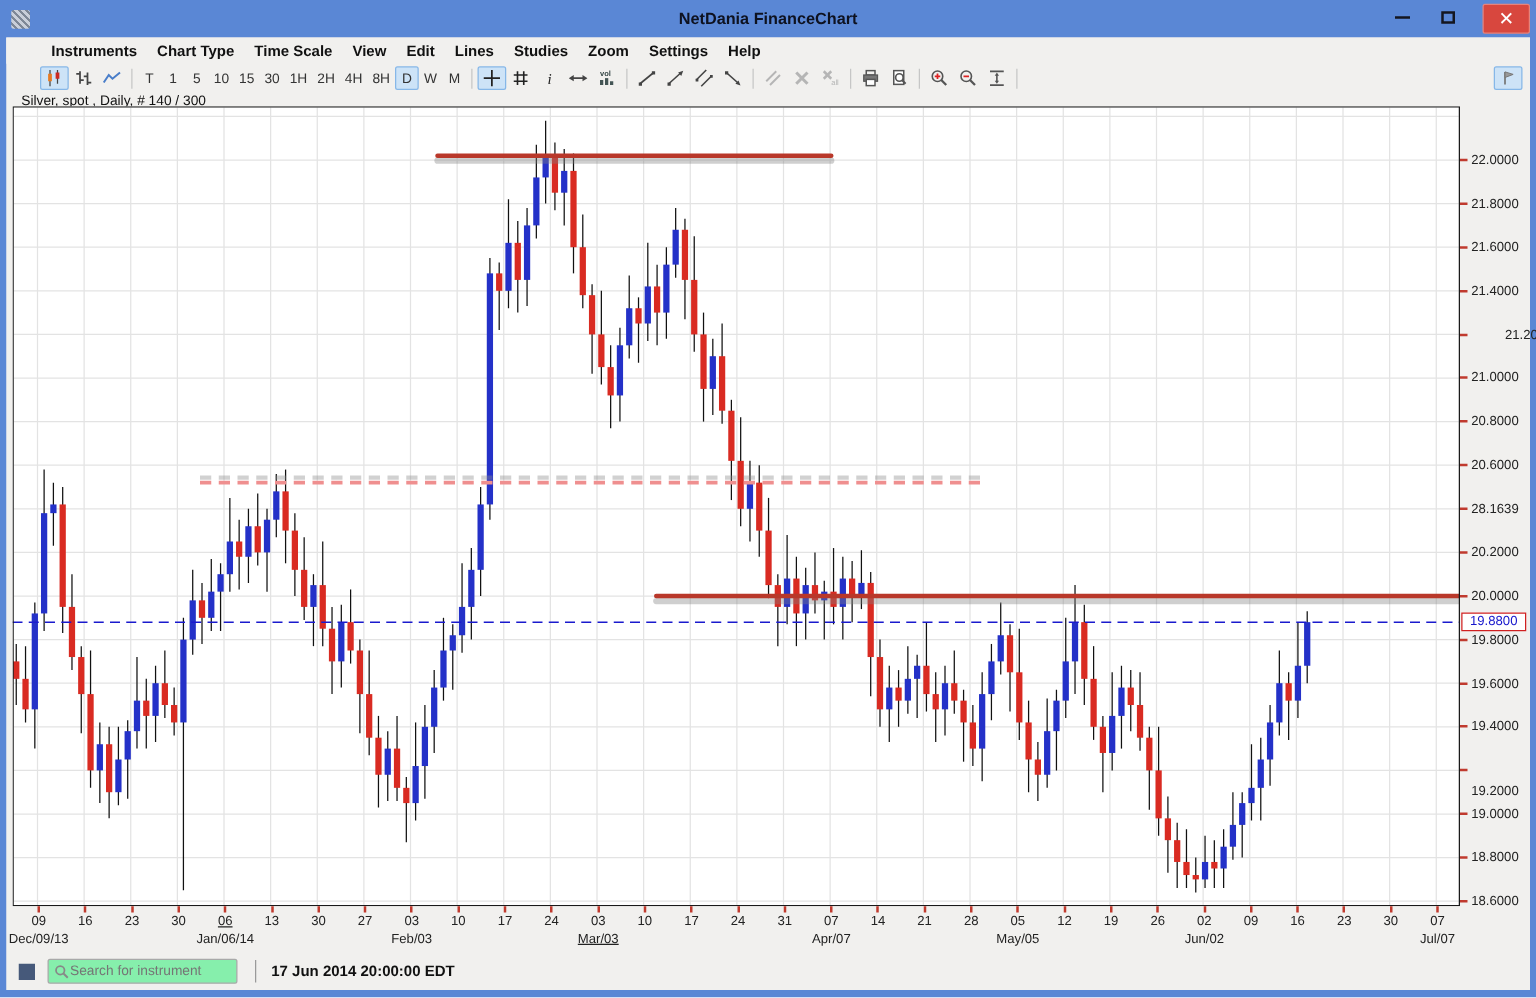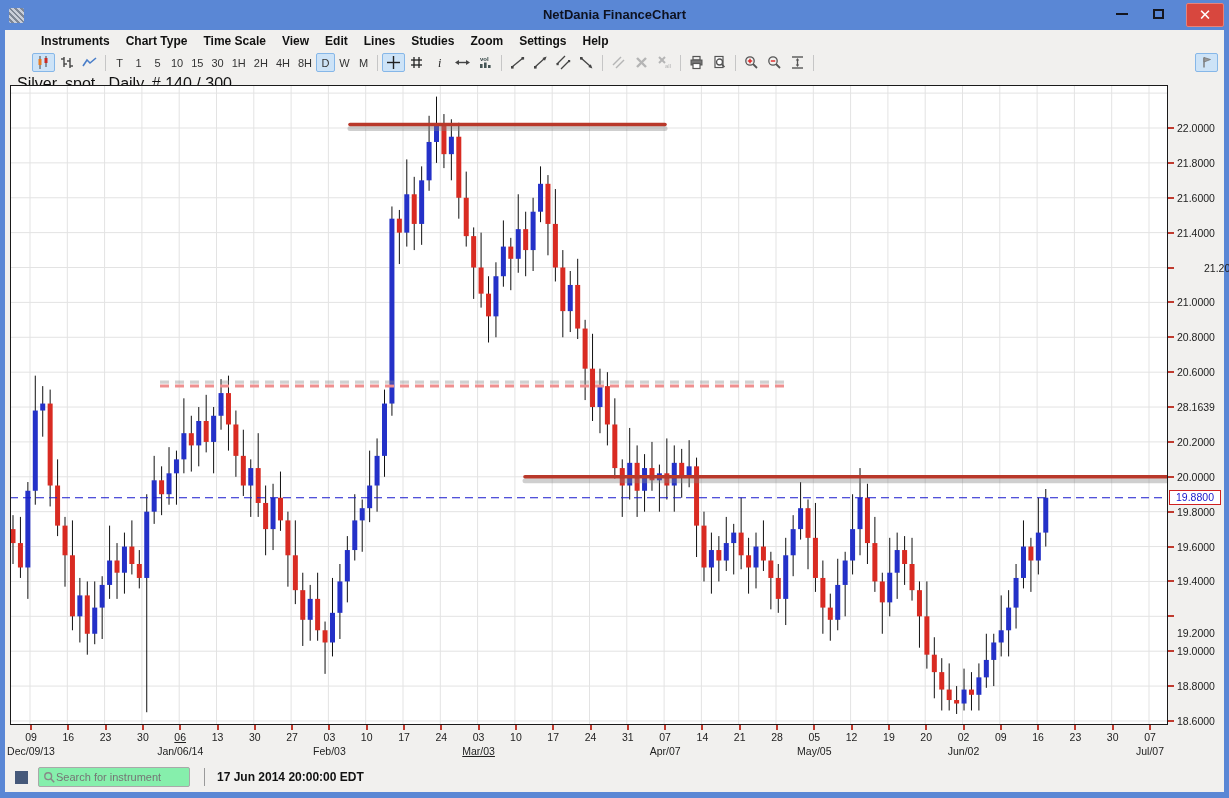--- a/index.html
+++ b/index.html
@@ -31,21 +31,21 @@
 
   .toolbar { position:absolute; left:0; top:21px; width:100%; height:23px; display:flex; align-items:center; padding-left:27px; }
   .tb { height:19px; min-width:19px; display:flex; align-items:center; justify-content:center;
     border:1px solid transparent; border-radius:2px; color:#333; font-size:11px; padding:0 3px; }
   .tb.sel { background:#cde3f7; border-color:#86b7e8; }
   .tb.dis { color:#b5b5b5; }
   .tbsep { width:1px; height:16px; background:#c6c6c6; margin:0 4px; }
   .tb-pin { position:absolute; right:6px; top:2px; }
   svg.ic { display:block; }
 
-  .instr-label { position:absolute; left:12px; top:45px; font-size:16px; color:#111; }
+  .instr-label { position:absolute; left:12px; top:45px; font-size:11px; color:#111; }
 
   
   .plot { position:absolute; left:5px; top:55px; width:1158px; height:640px; background:#fff; }
   .yaxis { position:absolute; left:1163px; top:55px; width:56px; height:640px; }
   .ytick { position:absolute; left:0; width:6px; height:2px; background:#c03a2e; }
   .ylab  { position:absolute; left:9px; font-size:10.5px; color:#222; }
   .price-tag { position:absolute; left:1164px; width:52px; height:15px; background:#fff;
     border:1px solid #d02020; color:#1717cc; font-size:10.5px; text-align:center; line-height:13px; }
 
   .xaxis { position:absolute; left:0; top:695px; width:1030px; height:37px; }
@@ -691,21 +691,21 @@
         <div class="xlab" style="left: 734.7px;">21</div>
         <div class="xtick" style="left: 771px;"></div>
         <div class="xlab" style="left: 772px;">28</div>
         <div class="xtick" style="left: 808.3px;"></div>
         <div class="xlab" style="left: 809.3px;">05</div>
         <div class="xtick" style="left: 845.6px;"></div>
         <div class="xlab" style="left: 846.6px;">12</div>
         <div class="xtick" style="left: 882.9px;"></div>
         <div class="xlab" style="left: 883.9px;">19</div>
         <div class="xtick" style="left: 920.2px;"></div>
-        <div class="xlab" style="left: 921.2px;">20</div>
+        <div class="xlab" style="left: 921.2px;">26</div>
         <div class="xtick" style="left: 957.5px;"></div>
         <div class="xlab" style="left: 958.5px;">02</div>
         <div class="xtick" style="left: 994.8px;"></div>
         <div class="xlab" style="left: 995.8px;">09</div>
         <div class="xtick" style="left: 1032.1px;"></div>
         <div class="xlab" style="left: 1033.1px;">16</div>
         <div class="xtick" style="left: 1069.4px;"></div>
         <div class="xlab" style="left: 1070.4px;">23</div>
         <div class="xtick" style="left: 1106.7px;"></div>
         <div class="xlab" style="left: 1107.7px;">30</div>

